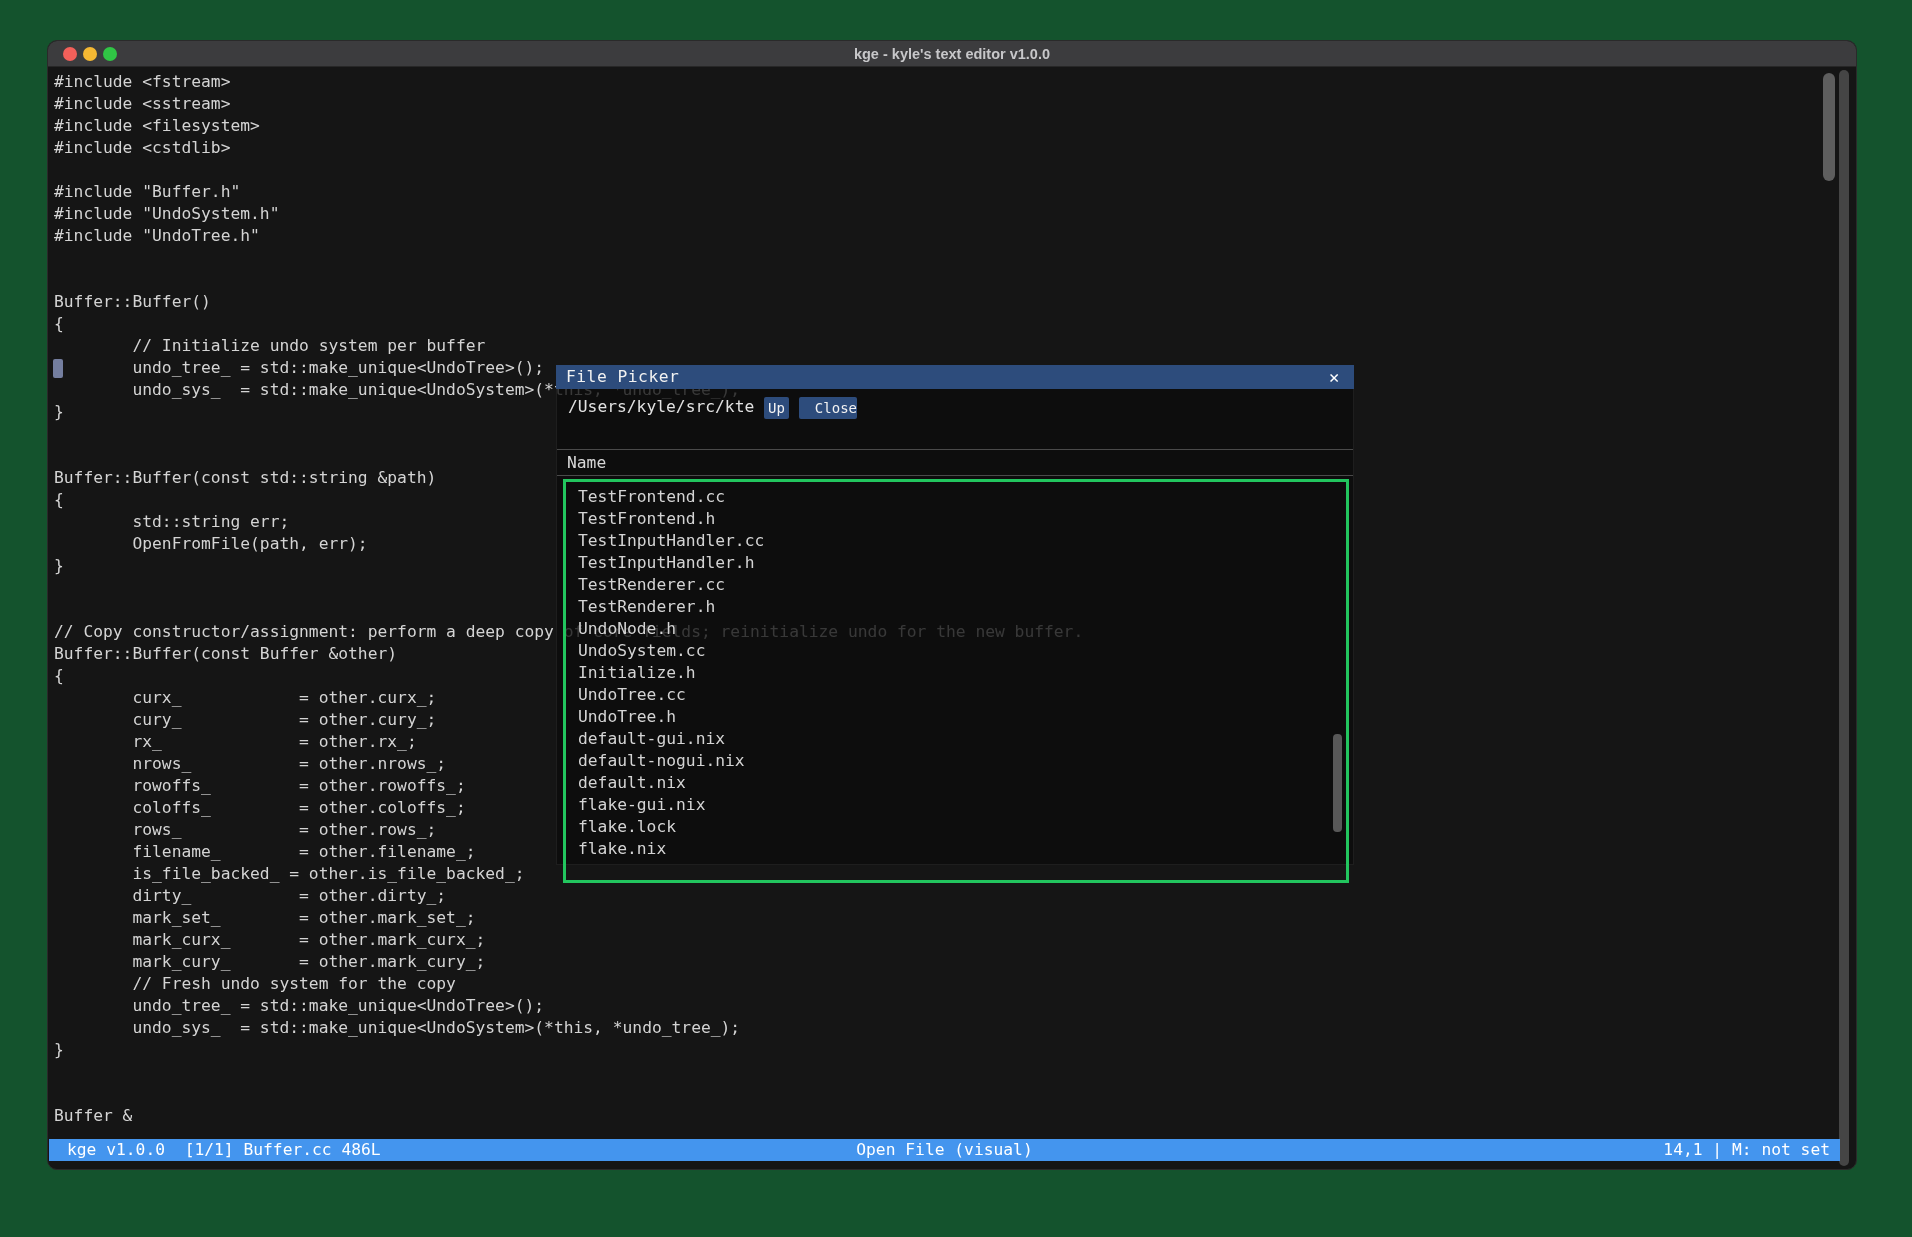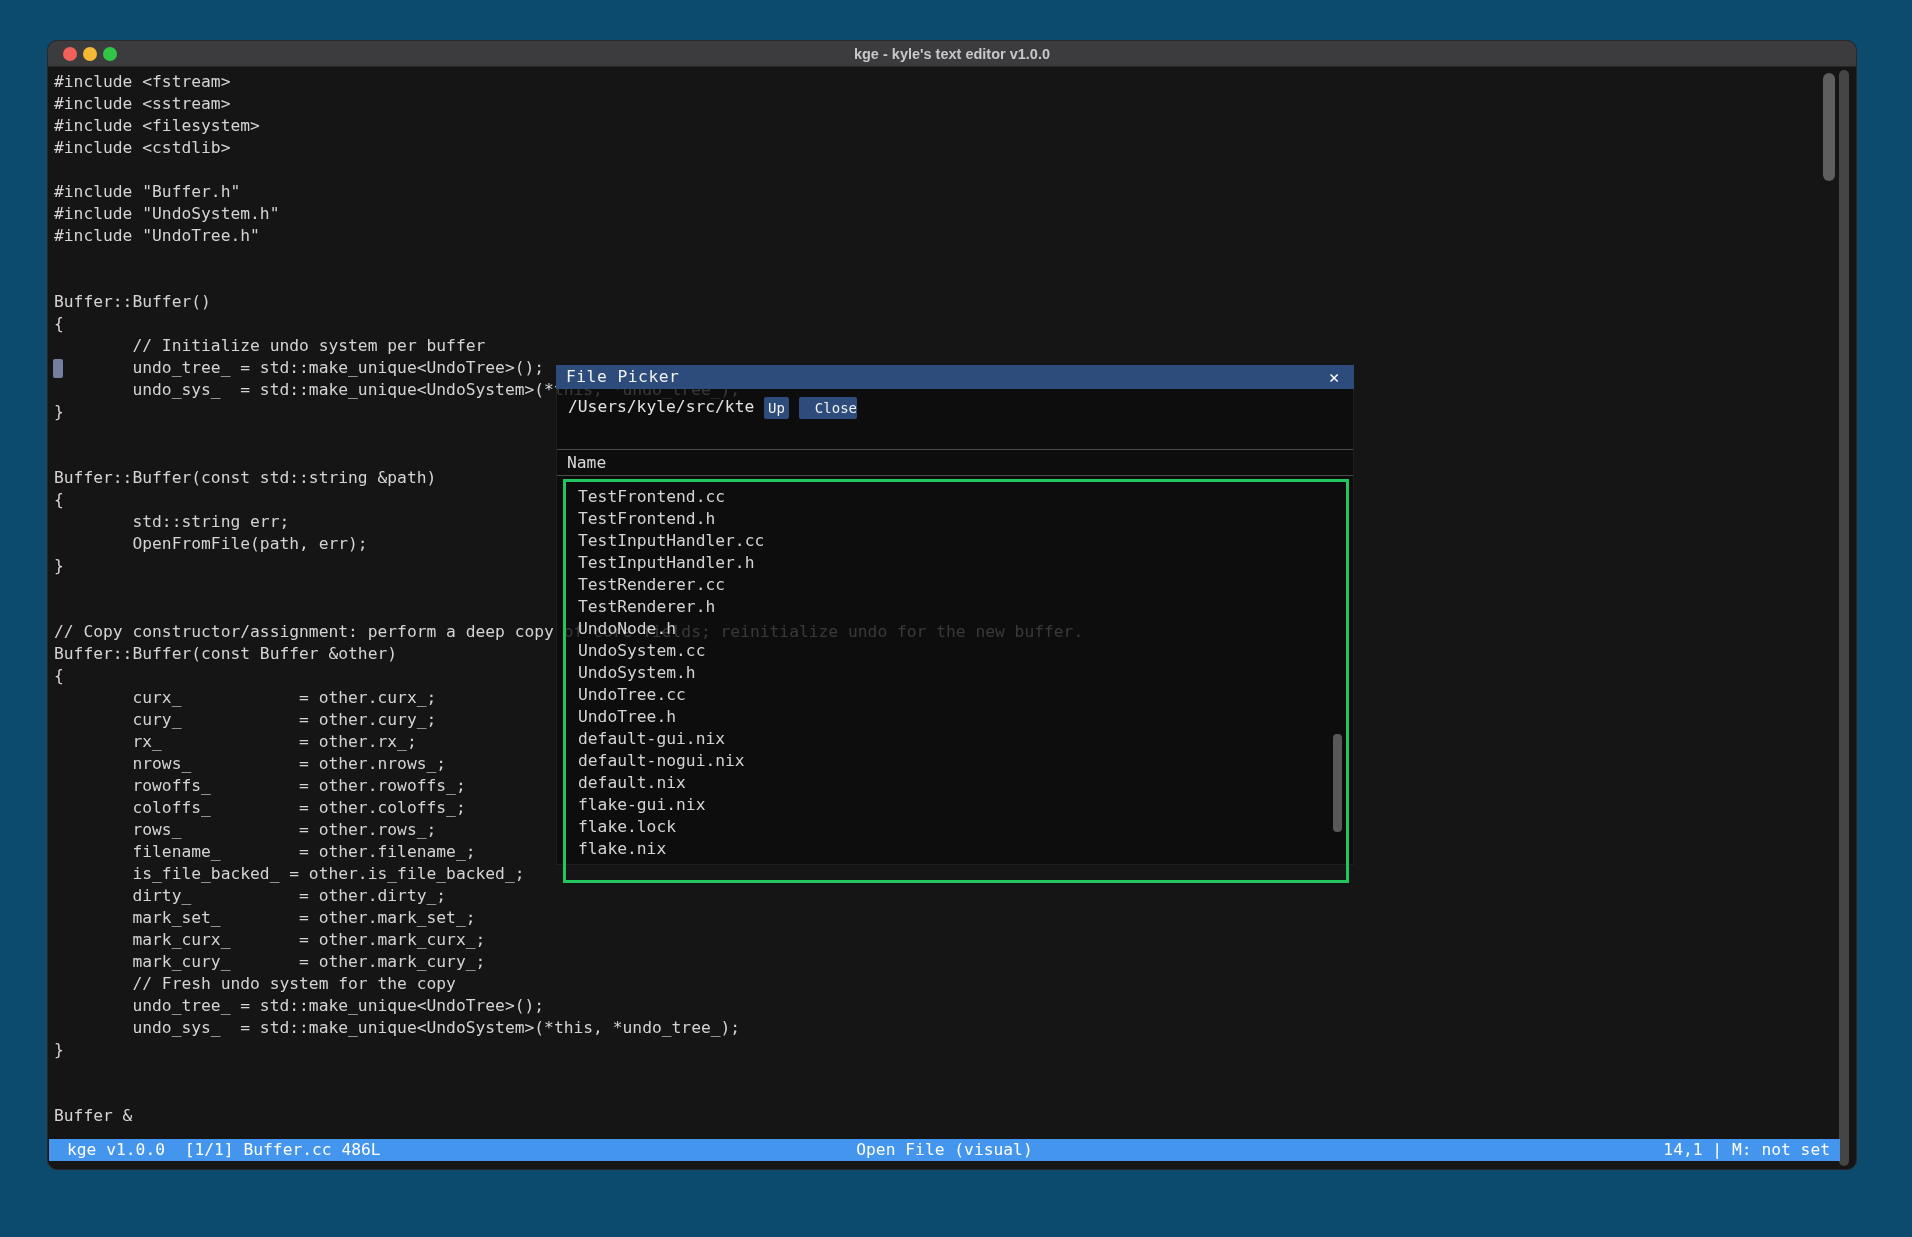--- a/index.html
+++ b/index.html
@@ -1,17 +1,17 @@
 <!DOCTYPE html>
 <html><head>
 <meta charset="utf-8">
 <style>
   * { margin:0; padding:0; box-sizing:border-box; }
   html,body { background:#000; width:1912px; height:1237px; overflow:hidden; }
-  #stage { position:relative; width:1912px; height:1237px; background:#0c4a6e;
+  #stage { position:relative; width:1912px; height:1237px; background:#14532d;
            font-family:"DejaVu Sans Mono", monospace; }
 
   
   .app-window { position:absolute; left:47px; top:40px; width:1810px; height:1130px;
                 background:#151515; border-radius:10px; border:1px solid #2a2a2a; overflow:hidden; }
 
   .titlebar { position:absolute; left:0; top:0; width:100%; height:26px;
               background:#3c3c3e; border-bottom:1px solid #272727; }
   .traffic { position:absolute; top:6px; width:14px; height:14px; border-radius:50%; }
   .traffic.red    { left:15px;  background:#f2605a; }
@@ -158,21 +158,21 @@
       <div class="dlg-sep sep2"></div>
       <div class="file-list">
           <div class="file-item">TestFrontend.cc</div>
           <div class="file-item">TestFrontend.h</div>
           <div class="file-item">TestInputHandler.cc</div>
           <div class="file-item">TestInputHandler.h</div>
           <div class="file-item">TestRenderer.cc</div>
           <div class="file-item">TestRenderer.h</div>
           <div class="file-item">UndoNode.h</div>
           <div class="file-item">UndoSystem.cc</div>
-          <div class="file-item">UndoSystem.h</div>
+          <div class="file-item">Initialize.h</div>
           <div class="file-item">UndoTree.cc</div>
           <div class="file-item">UndoTree.h</div>
           <div class="file-item">default-gui.nix</div>
           <div class="file-item">default-nogui.nix</div>
           <div class="file-item">default.nix</div>
           <div class="file-item">flake-gui.nix</div>
           <div class="file-item">flake.lock</div>
           <div class="file-item">flake.nix</div>
         </div>
       <div class="list-scroll-thumb"></div>

